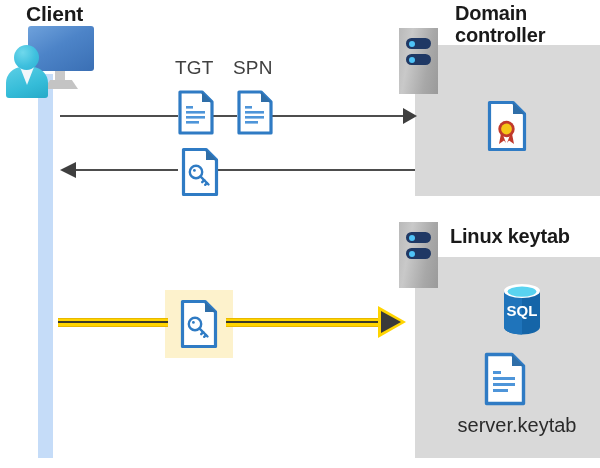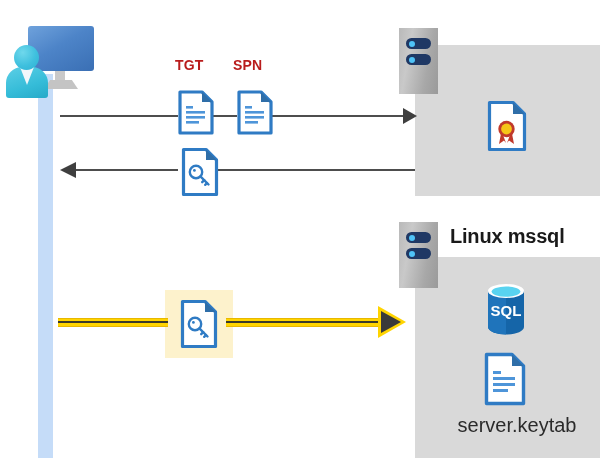--- a/index.html
+++ b/index.html
@@ -177,30 +177,29 @@
   .doc svg { display: block; width: 100%; height: 100%; }
   #doc-tgt  { left: 178px; top: 90px; }
   #doc-spn  { left: 237px; top: 90px; }
   #doc-key  { left: 181px; top: 147px; width: 38px; height: 50px; }
   #doc-key2 { left: 180px; top: 299px; width: 38px; height: 50px; }
   #doc-cert { left: 487px; top: 100px; width: 40px; height: 52px; }
   #doc-keytab { left: 484px; top: 352px; width: 42px; height: 54px; }
 
   
   .doclabel {
-    font-size: 14px;
-    color: #b91c1c;
+    font-size: 19px;
+    color: #404040;
     letter-spacing: 0.2px;
-    font-weight: bold;
   }
   #label-tgt { left: 175px; top: 57px; }
   #label-spn { left: 233px; top: 57px; text-align: center; }
 
   
-  #sql-icon { left: 483px; top: 282px; width: 46px; height: 54px; }
+  #sql-icon { left: 499px; top: 282px; width: 46px; height: 54px; }
   #sql-icon svg { display: block; width: 100%; height: 100%; }
 
   
   #keytab-caption {
     left: 437px; top: 414px;
     font-size: 20px;
     color: #2b2b2b;
     width: 160px;
     text-align: center;
   }
@@ -208,21 +207,23 @@
 </head>
 <body>
 
 <div id="canvas">
 
   <div class="abs" id="lifeline"></div>
 
   <div class="abs panel" id="dc-panel"></div>
   <div class="abs panel" id="linux-panel"></div>
 
-  <div class="abs title" id="linux-title">Linux mssql</div>
+  <div class="abs title" id="client-title">Client</div>
+  <div class="abs title" id="dc-title">Domain controller</div>
+  <div class="abs title" id="linux-title">Linux keytab</div>
 
   <div class="abs" id="client-icon">
     <div class="abs" id="monitor-screen"></div>
     <div class="abs" id="monitor-neck"></div>
     <div class="abs" id="monitor-base"></div>
     <div class="abs" id="person-body"></div>
     <div class="abs" id="person-collar"></div>
     <div class="abs" id="person-head"></div>
   </div>
 

